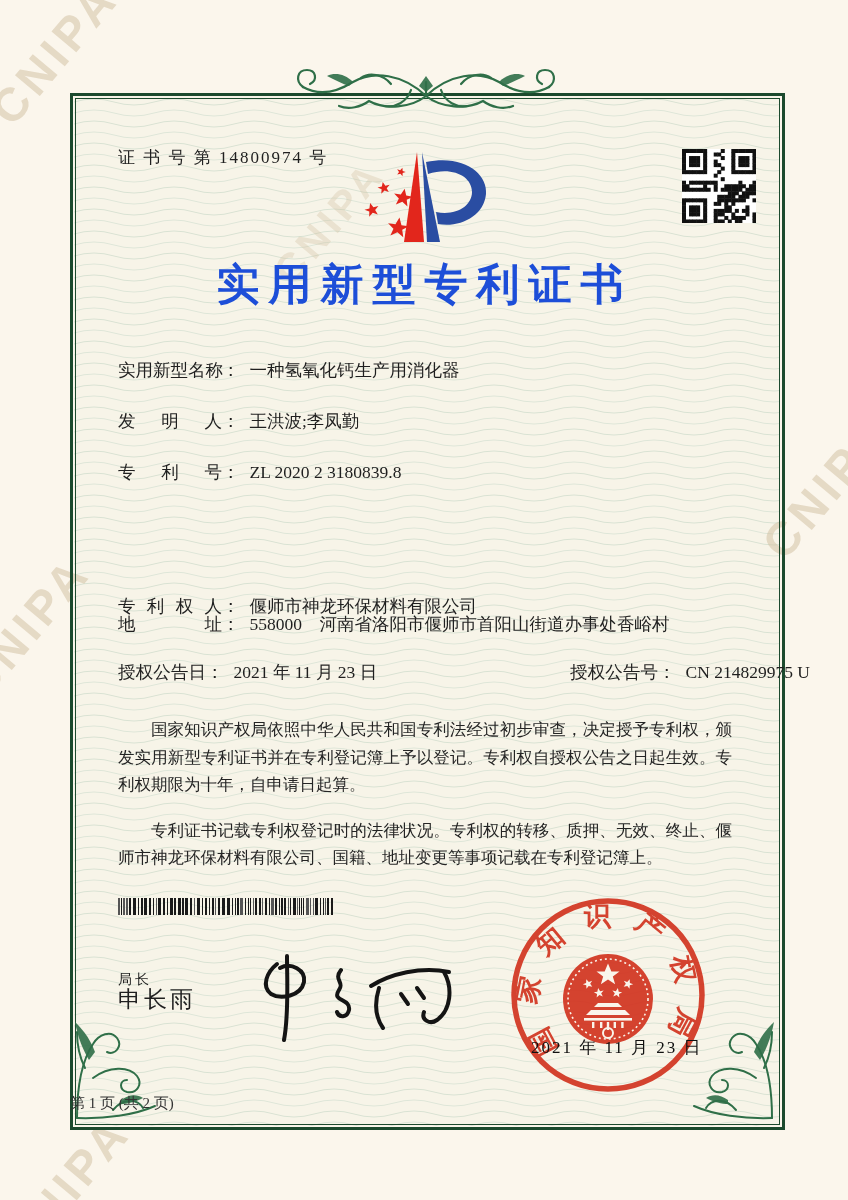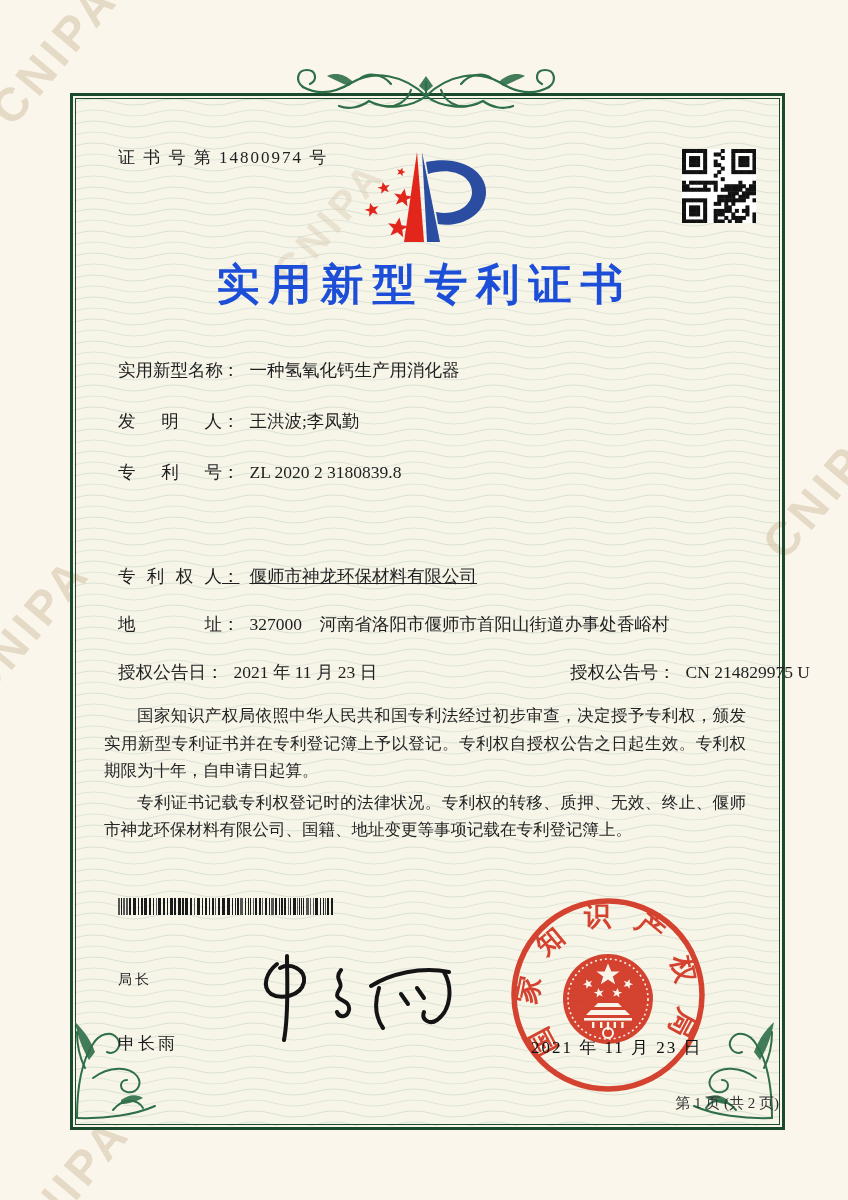--- a/index.html
+++ b/index.html
@@ -23,28 +23,28 @@
   .qr{position:absolute;left:682px;top:149px;}
   .title{position:absolute;left:70px;top:256px;width:709px;text-align:center;
          font-size:43px;font-weight:600;letter-spacing:9px;color:#1d4ed8;}
   .frow{position:absolute;left:118px;font-size:17.5px;white-space:nowrap;}
   .flabel{display:inline-block;width:104px;text-align:justify;text-align-last:justify;vertical-align:bottom;}
   .fvalue{margin-left:10px;margin-top:7px;}
   .grant-right{position:absolute;left:452px;top:0;}
   .grant-right .flabel{width:88px;}
   .body-text{position:absolute;left:100px;top:698px;width:650px;font-size:16.5px;
              line-height:27.5px;text-align:justify;color:#242424;}
-  .body-text p{margin:4px;text-indent:2em;}
+  .body-text p{margin:18px;text-indent:2em;}
   .barcode{position:absolute;left:118px;top:898px;}
   .director-title{position:absolute;left:118px;top:971px;font-size:14px;letter-spacing:3px;}
-  .director-name{position:absolute;left:118px;top:1032px;font-size:17px;letter-spacing:3px;}
+  .director-name{position:absolute;left:118px;top:984px;font-size:23px;letter-spacing:3px;}
   .signature{position:absolute;left:225px;top:942px;}
   .seal{position:absolute;left:509px;top:896px;z-index:6;}
   .seal-date{position:absolute;left:531px;top:1036px;z-index:7;font-size:17px;letter-spacing:2px;color:#101010;}
-  .page-info{position:absolute;left:70px;top:1094px;width:709px;text-align:right;font-size:15px;color:#333;}
+  .page-info{position:absolute;left:70px;top:1094px;width:709px;text-align:left;font-size:15px;color:#333;}
   .note{position:absolute;left:332px;top:1209px;z-index:5;background:#fef9c3;padding:5px 14px;
         font-size:18px;font-style:italic;color:#2c2c2c;letter-spacing:2px;}
 </style>
 </head>
 <body>
 
 <div class="page">
 
   <svg class="waves" width="706" height="1030">
     <defs>
@@ -363,25 +363,25 @@
 
     <div class="frow" style="top:358px;">
       <span class="flabel">实用新型名称</span><span>：</span><span class="fvalue">一种氢氧化钙生产用消化器</span>
     </div>
     <div class="frow" style="top:409px;">
       <span class="flabel">发明人</span><span>：</span><span class="fvalue">王洪波;李凤勤</span>
     </div>
     <div class="frow" style="top:460px;">
       <span class="flabel">专利号</span><span>：</span><span class="fvalue">ZL 2020 2 3180839.8</span>
     </div>
-    <div class="frow" style="top:564px;text-decoration:underline;">
+    <div class="frow" style="top:594px;">
       <span class="flabel">专利权人</span><span>：</span><span class="fvalue">偃师市神龙环保材料有限公司</span>
     </div>
     <div class="frow" style="top:612px;">
-      <span class="flabel">地址</span><span>：</span><span class="fvalue">327000　河南省洛阳市偃师市首阳山街道办事处香峪村</span>
+      <span class="flabel">地址</span><span>：</span><span class="fvalue">558000　河南省洛阳市偃师市首阳山街道办事处香峪村</span>
     </div>
 
     <div class="frow" style="top:660px;width:640px;">
       <span class="flabel" style="width:88px;">授权公告日</span><span>：</span><span class="fvalue">2021 年 11 月 23 日</span>
       <span class="grant-right">
         <span class="flabel">授权公告号</span><span>：</span><span class="fvalue">CN 214829975 U</span>
       </span>
     </div>
 
     <div class="body-text">

